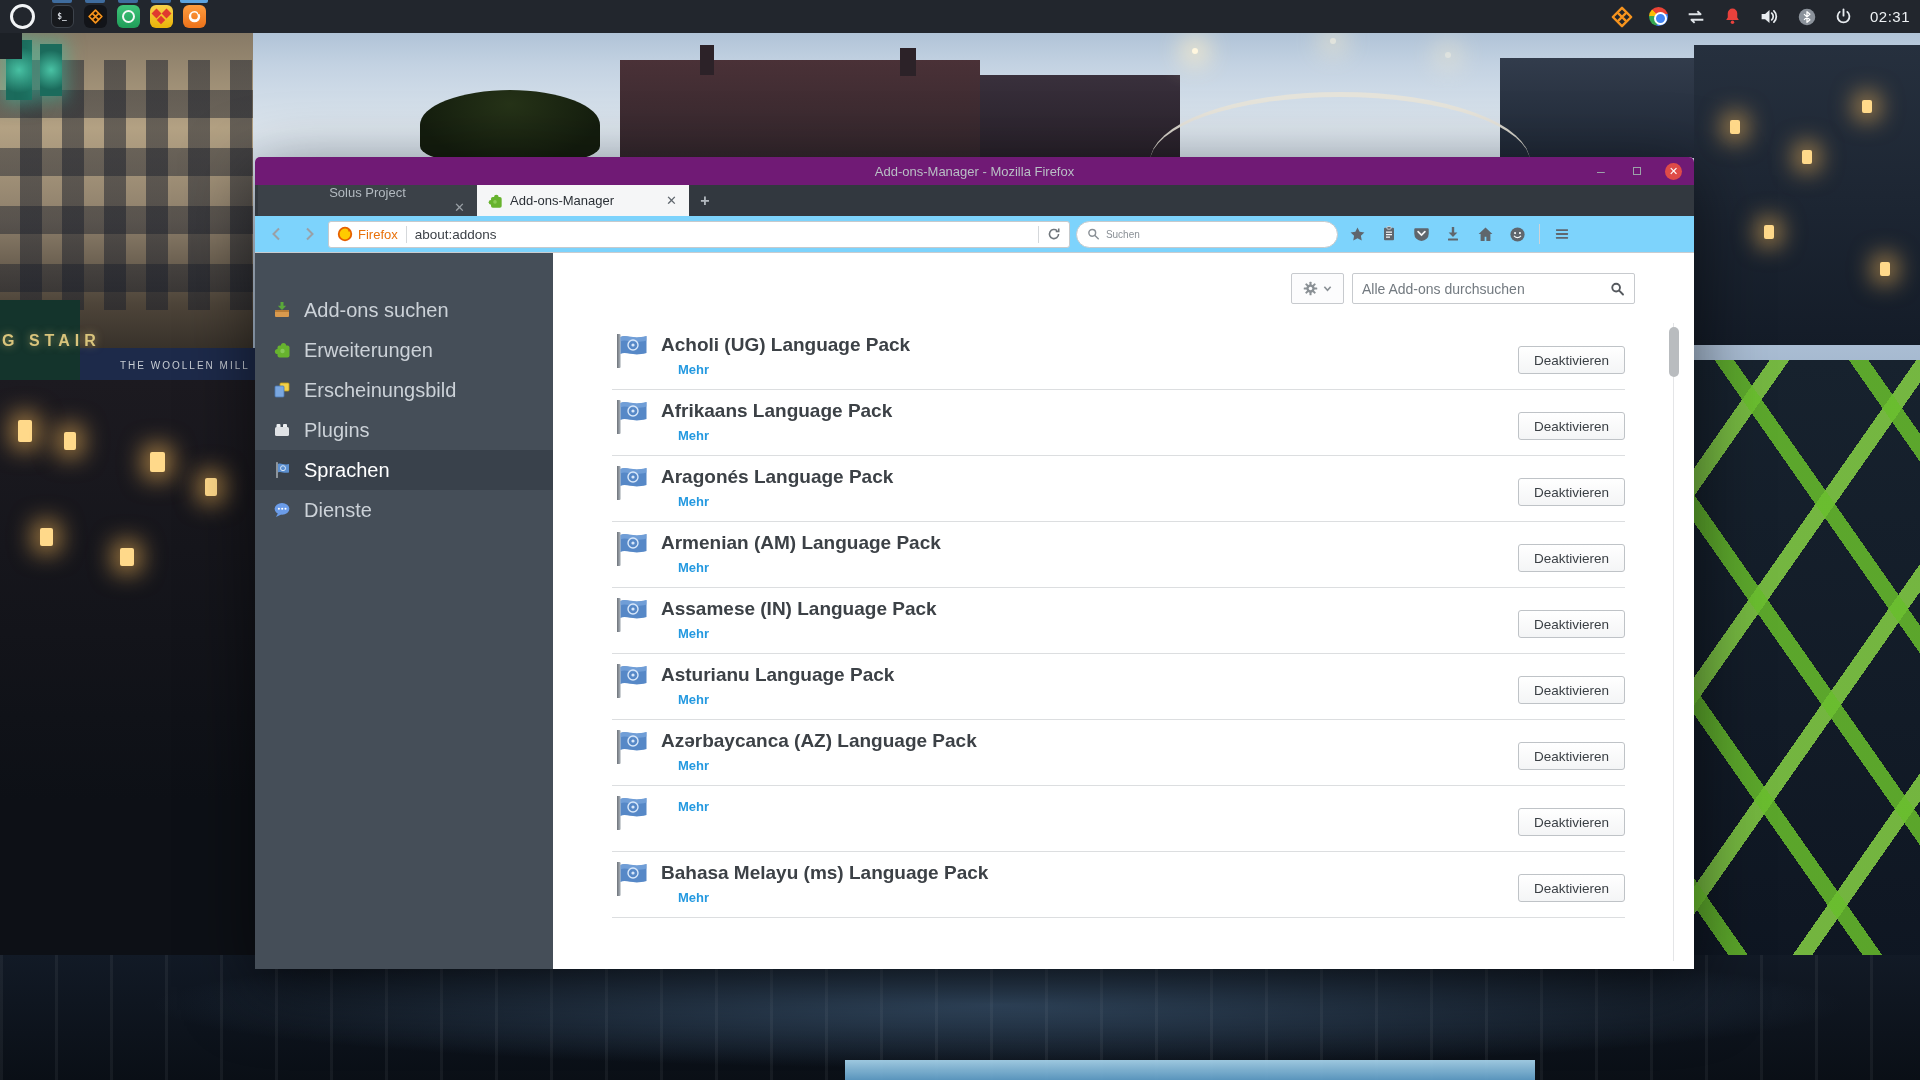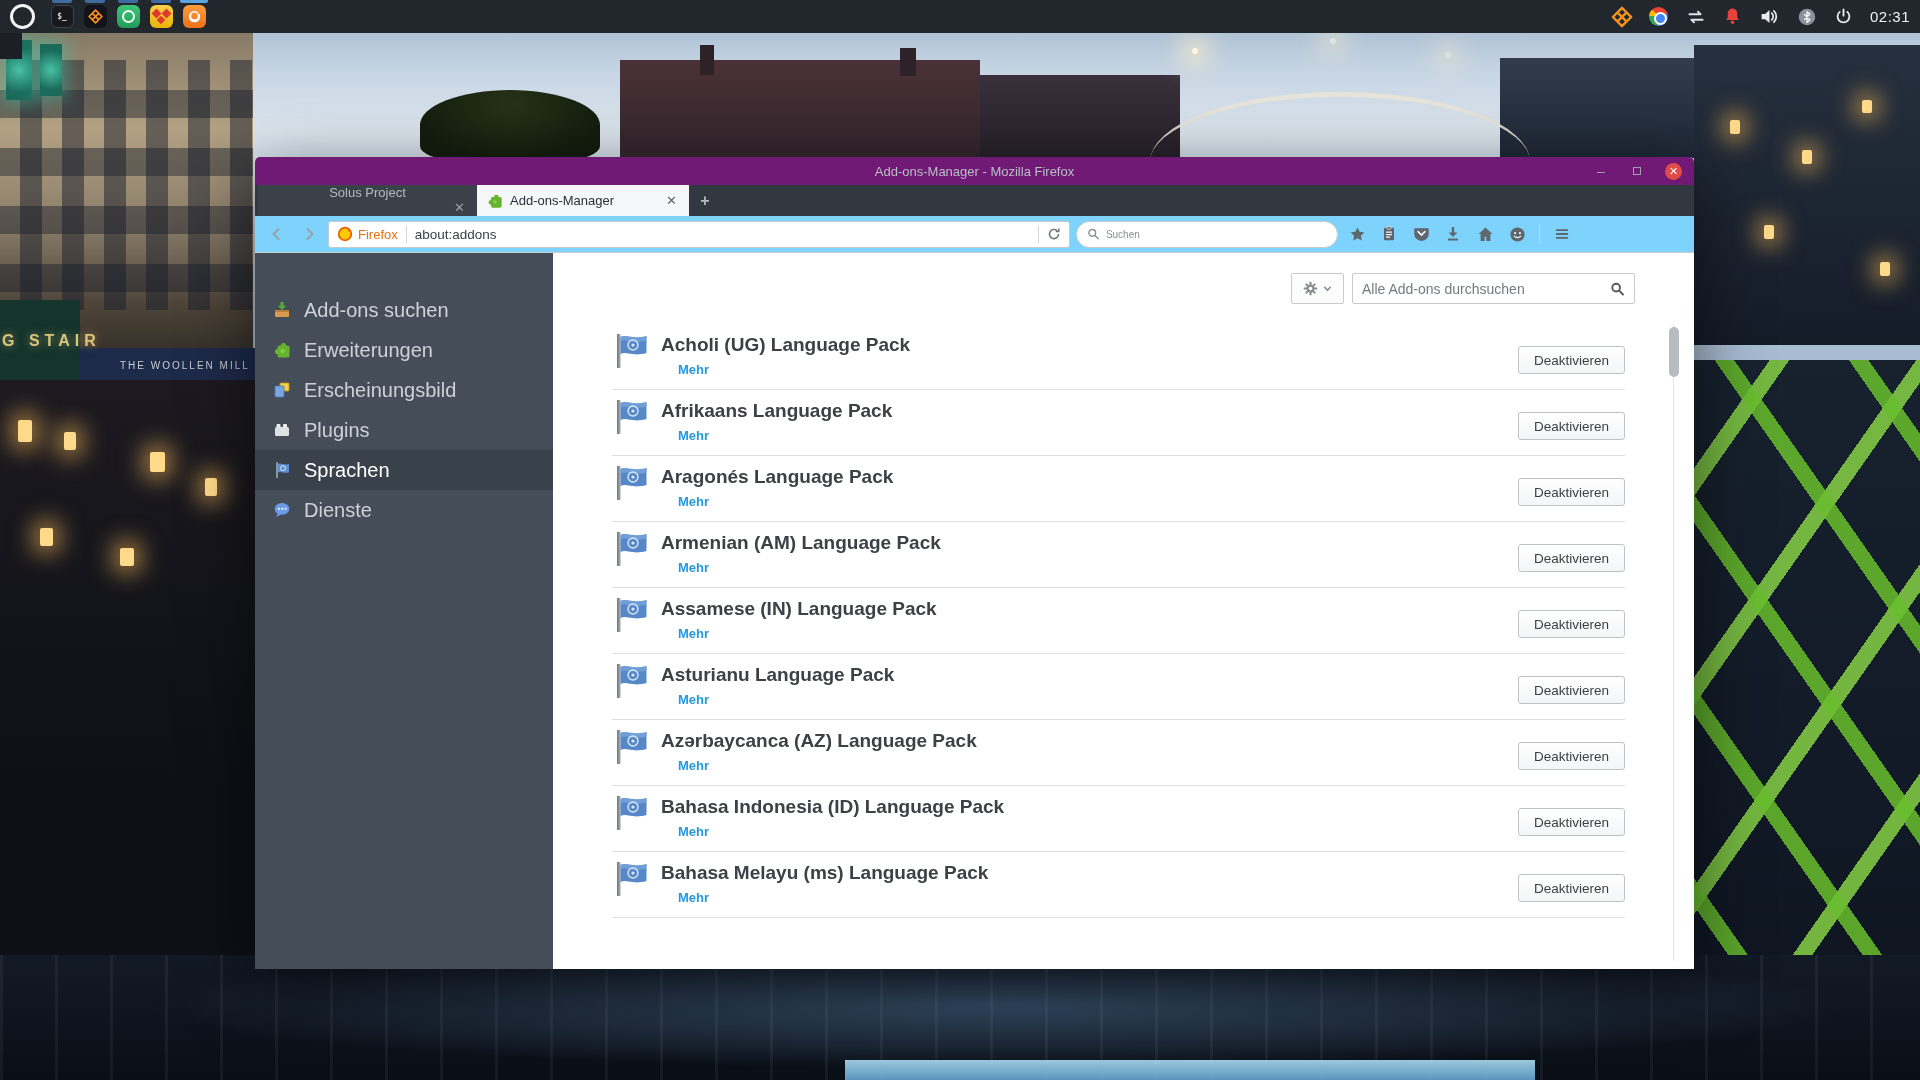--- a/index.html
+++ b/index.html
@@ -549,21 +549,21 @@
               <span class="flag">
                 <svg viewBox="0 0 38 38">
                   <rect x="5" y="2" width="3.5" height="34" rx="1" fill="#9aa1a8"></rect>
                   <rect x="5" y="2" width="1.5" height="34" fill="#767c83"></rect>
                   <path d="M8.5 5c6-3 12 3 26-1v17c-14 4-20-2-26 1z" fill="#5688c7"></path>
                   <path d="M8.5 5c6-3 12 3 26-1v4.5c-14 4-20-2-26 1z" fill="#7aa6dc" opacity="0.75"></path>
                   <circle cx="21" cy="13" r="5" fill="none" stroke="#d9e8fa" stroke-width="1.4"></circle>
                   <circle cx="21" cy="13" r="1.6" fill="#d9e8fa"></circle>
                 </svg>
               </span>
-              <div class="addon-text"><div class="addon-title">Bahasa Indonesia (ID) Language Pack</div><a class="addon-more">Mehr</a></div>
+              <div class="addon-text"><a class="addon-more">Mehr</a></div>
               <button class="addon-action">Deaktivieren</button>
             </div>
             <div class="addon-row">
               <span class="flag">
                 <svg viewBox="0 0 38 38">
                   <rect x="5" y="2" width="3.5" height="34" rx="1" fill="#9aa1a8"></rect>
                   <rect x="5" y="2" width="1.5" height="34" fill="#767c83"></rect>
                   <path d="M8.5 5c6-3 12 3 26-1v17c-14 4-20-2-26 1z" fill="#5688c7"></path>
                   <path d="M8.5 5c6-3 12 3 26-1v4.5c-14 4-20-2-26 1z" fill="#7aa6dc" opacity="0.75"></path>
                   <circle cx="21" cy="13" r="5" fill="none" stroke="#d9e8fa" stroke-width="1.4"></circle>

